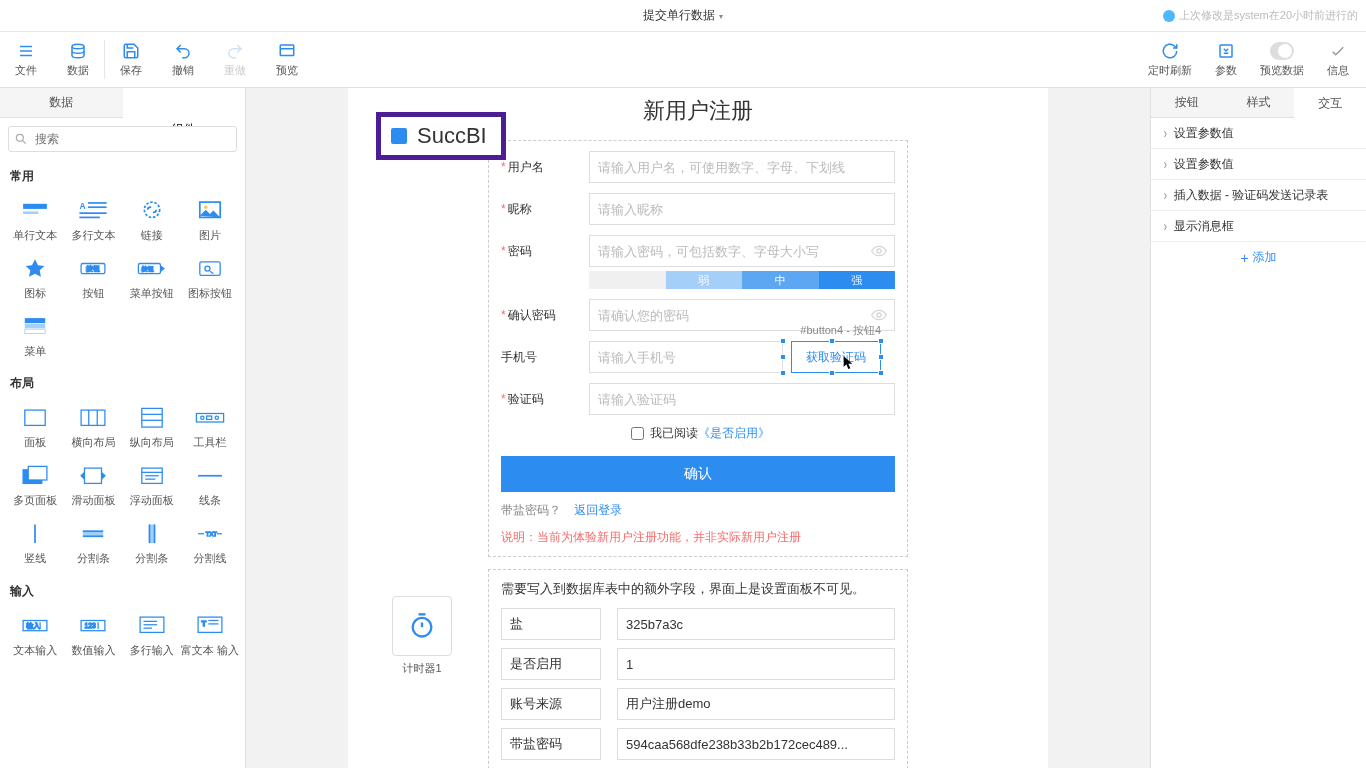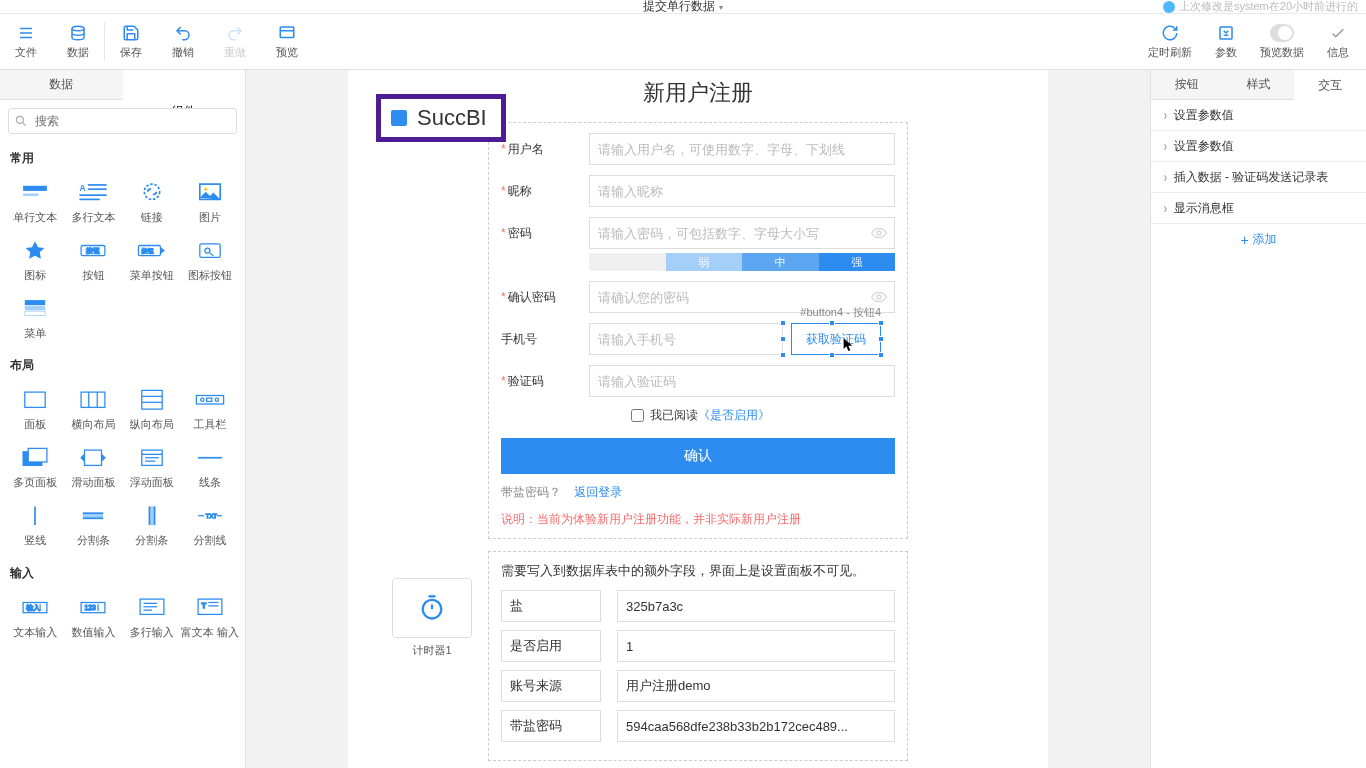--- a/index.html
+++ b/index.html
@@ -1,19 +1,19 @@
 <!DOCTYPE html>
 <html><head>
 <meta charset="utf-8">
 <style>
 * { box-sizing: border-box; margin: 0; padding: 0; }
 body { font-family: "Microsoft YaHei", -apple-system, sans-serif; font-size: 12px; color: #333; background: #fff; overflow: hidden; width: 1366px; height: 768px; }
 
 
-.header { display: flex; align-items: center; height: 14px; background: #fff; border-bottom: 1px solid #e8e8e8; position: relative; }
+.header { display: flex; align-items: center; height: 32px; background: #fff; border-bottom: 1px solid #e8e8e8; position: relative; }
 .header-center { position: absolute; left: 50%; transform: translateX(-50%); font-size: 12px; color: #333; }
 .header-center::after { content: "▾"; margin-left: 4px; font-size: 8px; color: #888; }
 .header-right { position: absolute; right: 8px; font-size: 11px; color: #bbb; display: flex; align-items: center; }
 .header-right-icon { width: 12px; height: 12px; border-radius: 50%; background: #4db8ff; margin-right: 4px; }
 
 
 .toolbar { display: flex; align-items: stretch; height: 56px; background: #fff; border-bottom: 1px solid #e0e0e0; }
 .toolbar-group { display: flex; }
 .toolbar-btn { display: flex; flex-direction: column; align-items: center; justify-content: center; width: 52px; cursor: pointer; }
 .toolbar-btn .icon-box { width: 24px; height: 20px; display: flex; align-items: center; justify-content: center; }
@@ -76,21 +76,21 @@
 .have-acc { margin-top: 10px; font-size: 12px; color: #888; }
 .have-acc a { color: #2d8cf0; text-decoration: none; margin-left: 10px; }
 .note { margin-top: 10px; font-size: 12px; color: #f56c6c; }
 
 .extra-panel { border: 1px dashed #ccc; padding: 10px 12px; width: 420px; margin: 12px auto 0; }
 .extra-title { font-size: 13px; margin-bottom: 10px; }
 .extra-row { display: flex; margin-bottom: 8px; }
 .extra-row .extra-label { width: 100px; height: 32px; border: 1px solid #ddd; display: flex; align-items: center; padding: 0 8px; font-size: 13px; }
 .extra-row .extra-val { flex: 1; height: 32px; border: 1px solid #ddd; margin-left: 16px; display: flex; align-items: center; padding: 0 8px; font-size: 13px; overflow: hidden; white-space: nowrap; text-overflow: ellipsis; }
 
-.timer-widget { position: absolute; left: 146px; top: 508px; width: 80px; height: 60px; border: 1px solid #ddd; border-radius: 4px; background: #fff; display: flex; flex-direction: column; align-items: center; justify-content: center; }
+.timer-widget { position: absolute; left: 146px; top: 508px; width: 60px; height: 60px; border: 1px solid #ddd; border-radius: 4px; background: #fff; display: flex; flex-direction: column; align-items: center; justify-content: center; }
 .timer-widget svg { width: 28px; height: 28px; }
 .timer-label { position: absolute; top: 64px; font-size: 11px; color: #555; width: 100%; text-align: center; }
 
 .cursor { position: absolute; width: 16px; height: 16px; pointer-events: none; }
 
 
 .right-panel { width: 216px; border-left: 1px solid #e0e0e0; background: #fff; display: flex; flex-direction: column; }
 .right-tabs { display: flex; height: 30px; }
 .right-tab { flex: 1; display: flex; align-items: center; justify-content: center; font-size: 12px; color: #555; background: #f5f5f5; border-bottom: 1px solid #e0e0e0; cursor: pointer; }
 .right-tab.active { background: #fff; border-bottom: none; }

